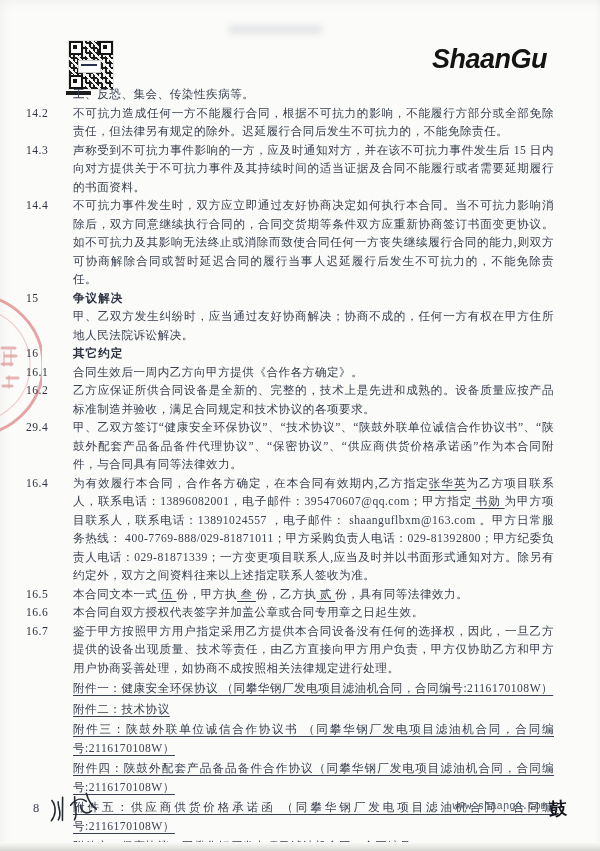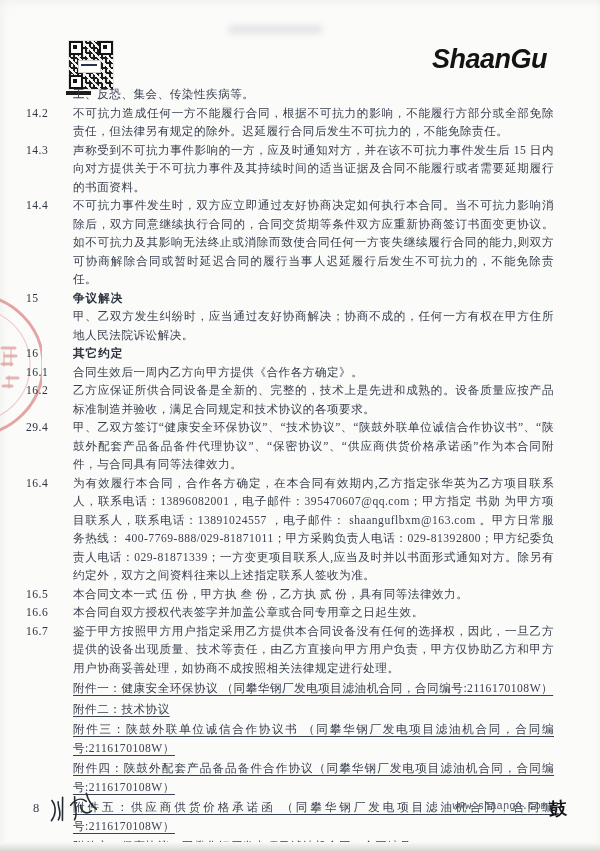--- a/index.html
+++ b/index.html
@@ -35,21 +35,21 @@
 
   
   .seal{position:absolute;left:0;top:292px;opacity:.62;}
 
   
   .content{position:absolute;left:26px;top:86px;width:528px;}
   .row{display:flex;font-size:11.6px;line-height:18.5px;letter-spacing:.5px;}
   .num{width:47px;flex:none;font-weight:400;color:#2d3340;}
   .txt{flex:1;text-align:justify;}
   .row.head .txt{font-weight:700;color:#2d3340;letter-spacing:1px;}
-  .u{text-underline-offset:3px;margin-top:12px;}
+  .u{text-decoration:underline;text-underline-offset:3px;margin-top:12px;}
   .att .txt{text-decoration:underline;text-underline-offset:3px;}
   .att{margin-top:2px;}
 
   
   .page-num{position:absolute;left:33px;top:801px;font-size:12.5px;color:#3c434f;}
   .signature{position:absolute;left:47px;top:791px;transform:rotate(-7deg);}
   .site{position:absolute;right:33px;top:800px;display:flex;align-items:flex-start;
     font-family:"Liberation Mono","DejaVu Sans Mono",monospace;
     font-size:10.5px;color:#4f5866;}
   .site .glyph{font-family:"Liberation Serif","DejaVu Serif",serif;

